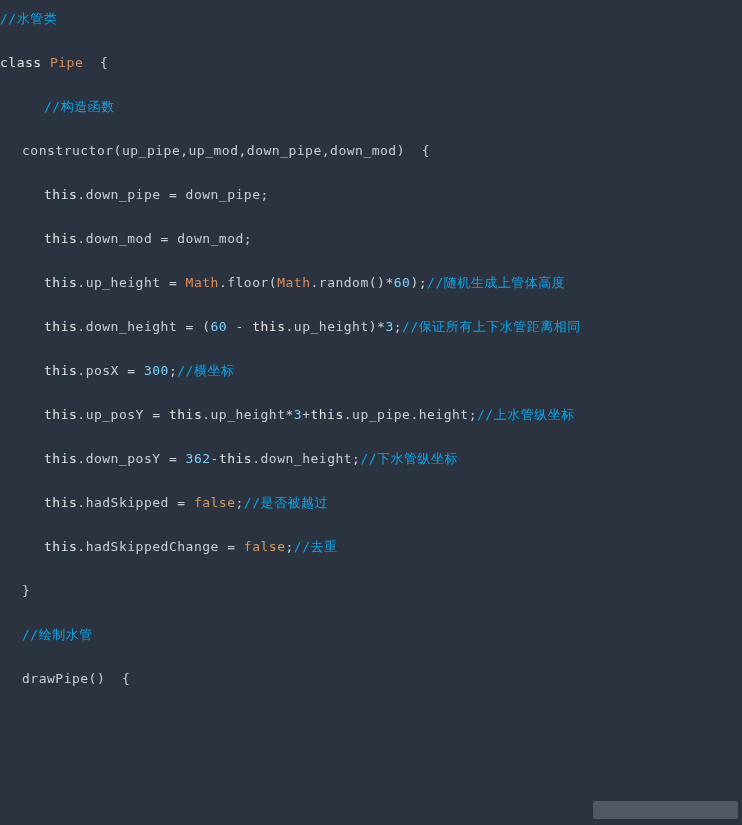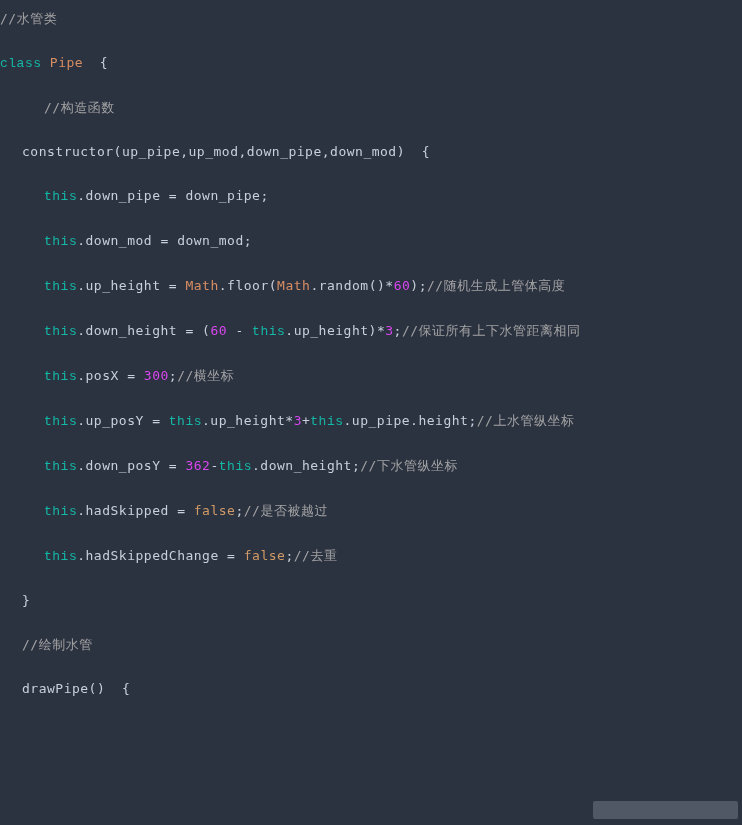--- a/index.html
+++ b/index.html
@@ -13,24 +13,24 @@
     overflow-x: hidden;
     width: 742px;
     height: 825px;
     position: relative;
   }
   .code {
     padding: 8px 0 0 0;
     white-space: pre;
     letter-spacing: 0.5px;
   }
-  .cm  { color: #a3a3a3; }   
-  .kw  { color: #14b8a6; font-family: Liberation Mono, monospace; }   
+  .cm  { color: #0ea5e9; }   
+  .kw  { color: #e5e5e5; }   
   .cls { color: #d88e63; }   
-  .num { color: #d946ef; }   
+  .num { color: #7dd3fc; }   
   .bool{ color: #d19a66; }   
   .pl  { color: #c8d0db; }   
   .i1  { padding-left: 0px; }
   .i2  { padding-left: 22px; }
   .i3  { padding-left: 44px; }
   .scrollbar {
     position: absolute;
     bottom: 6px;
     right: 4px;
     width: 145px;

